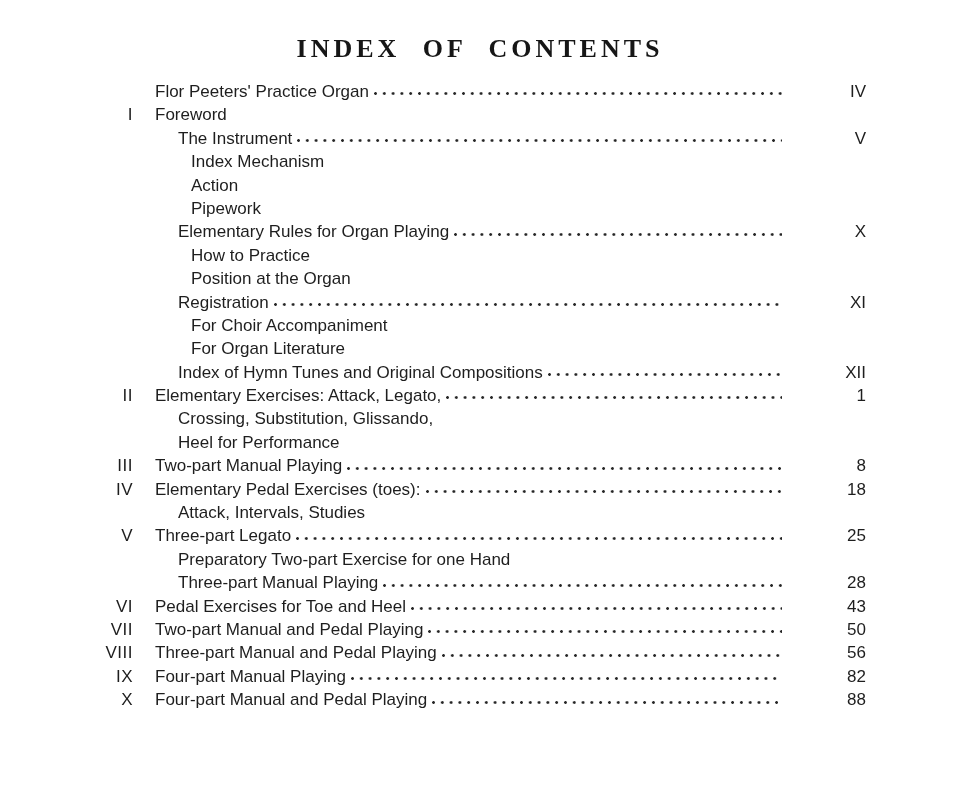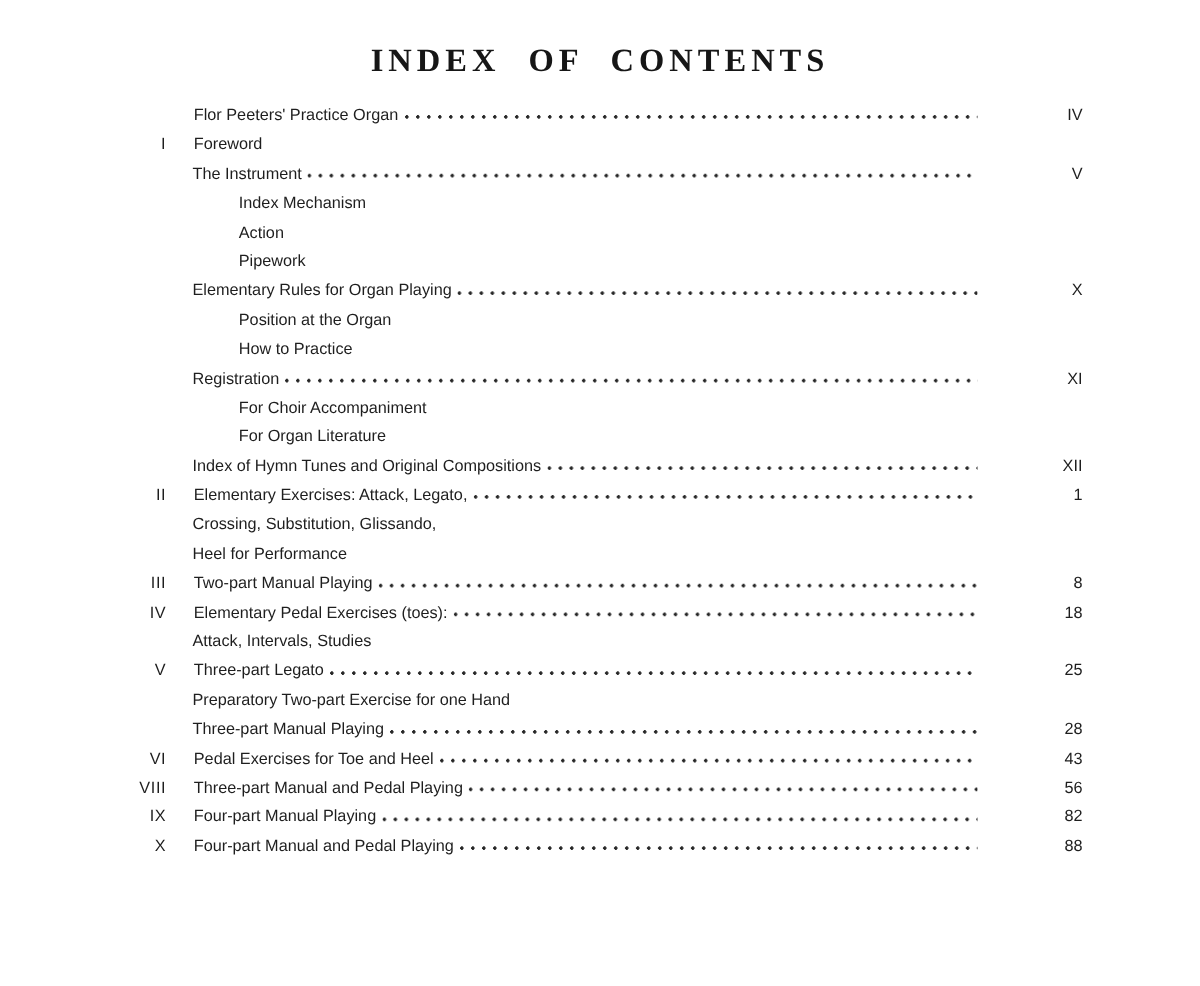--- a/index.html
+++ b/index.html
@@ -33,34 +33,34 @@
     position: absolute;
     top: 80px;
     left: 100px;
     width: 768px;
   }
   .row {
     display: flex;
     align-items: baseline;
     height: 23.4px;
     line-height: 23.4px;
-    font-size: 13px;
+    font-size: 17px;
     white-space: nowrap;
   }
   .numeral {
     flex: none;
     width: 33px;
     text-align: right;
     letter-spacing: 0.5px;
   }
   .label {
     flex: none;
   }
   .ind0 .label { margin-left: 22px; }
-  .ind1 .label { margin-left: 21px; }
+  .ind1 .label { margin-left: 45px; }
   .ind2 .label { margin-left: 58px; }
   .leader {
     flex: 1;
     align-self: flex-end;
     height: 3px;
     margin: 0 26px 8px 5px;
     min-width: 30px;
     background-image: radial-gradient(circle at 1.5px 1.5px, #262626 1.15px, transparent 1.6px);
     background-size: 8.8px 3px;
     background-repeat: repeat-x;
@@ -120,25 +120,25 @@
         <span class="label">Pipework</span>
       </div>
       <div class="row ind1">
         <span class="numeral"></span>
         <span class="label">Elementary Rules for Organ Playing</span>
         <div class="leader"></div>
         <span class="pagenum">X</span>
       </div>
       <div class="row ind2">
         <span class="numeral"></span>
+        <span class="label">How to Practice</span>
+      </div>
+      <div class="row ind2">
+        <span class="numeral"></span>
         <span class="label">Position at the Organ</span>
-      </div>
-      <div class="row ind2">
-        <span class="numeral"></span>
-        <span class="label">How to Practice</span>
       </div>
       <div class="row ind1">
         <span class="numeral"></span>
         <span class="label">Registration</span>
         <div class="leader"></div>
         <span class="pagenum">XI</span>
       </div>
       <div class="row ind2">
         <span class="numeral"></span>
         <span class="label">For Choir Accompaniment</span>
@@ -199,20 +199,26 @@
         <div class="leader"></div>
         <span class="pagenum">28</span>
       </div>
       <div class="row ind0">
         <span class="numeral">VI</span>
         <span class="label">Pedal Exercises for Toe and Heel</span>
         <div class="leader"></div>
         <span class="pagenum">43</span>
       </div>
       <div class="row ind0">
+        <span class="numeral">VII</span>
+        <span class="label">Two-part Manual and Pedal Playing</span>
+        <div class="leader"></div>
+        <span class="pagenum">50</span>
+      </div>
+      <div class="row ind0">
         <span class="numeral">VIII</span>
         <span class="label">Three-part Manual and Pedal Playing</span>
         <div class="leader"></div>
         <span class="pagenum">56</span>
       </div>
       <div class="row ind0">
         <span class="numeral">IX</span>
         <span class="label">Four-part Manual Playing</span>
         <div class="leader"></div>
         <span class="pagenum">82</span>

